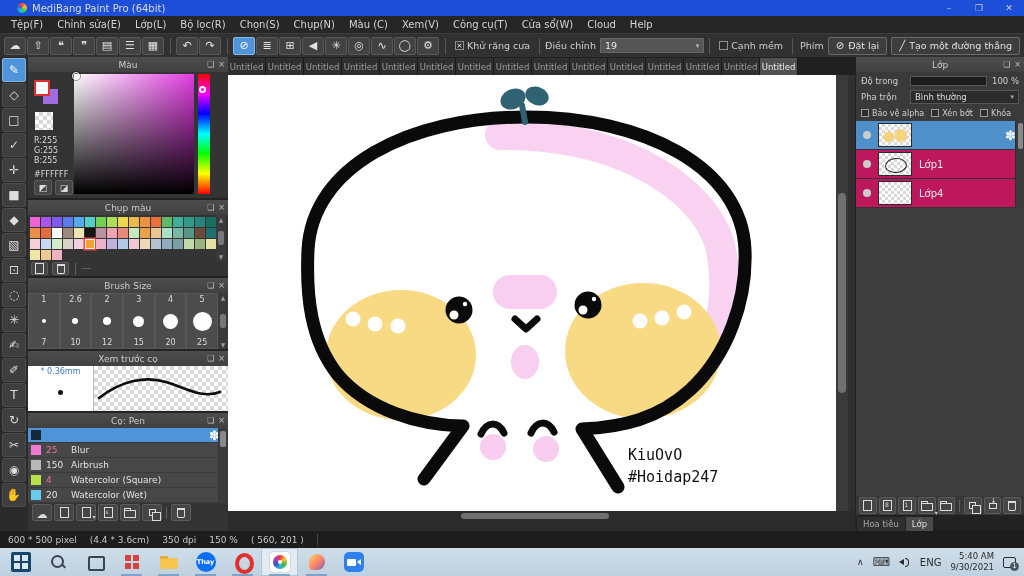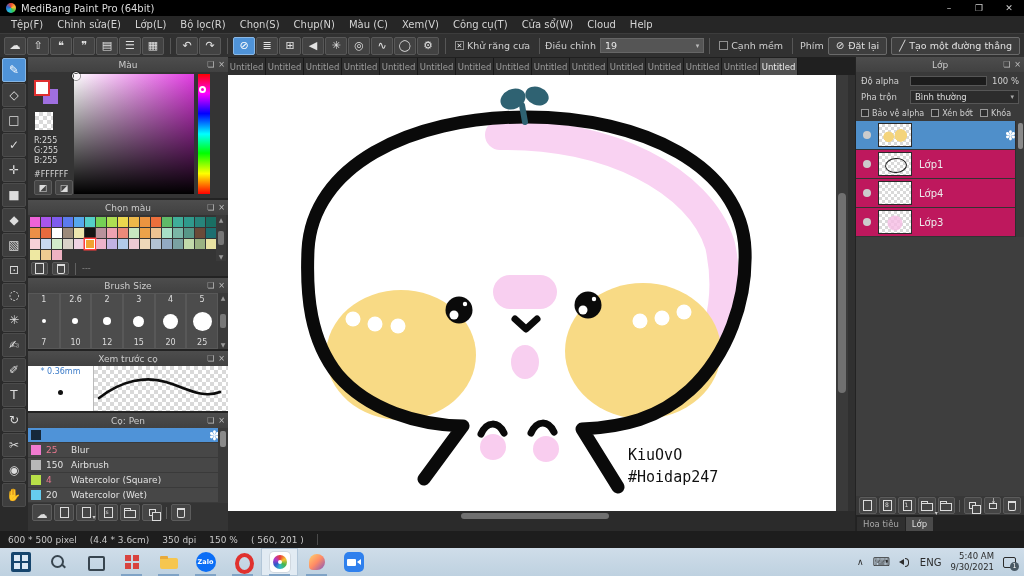--- a/index.html
+++ b/index.html
@@ -1,19 +1,19 @@
 <!DOCTYPE html>
 <html><head>
 <meta charset="utf-8">
 <style>
   html,body{margin:0;padding:0;background:#111;}
   *{box-sizing:border-box;}
   .screen{width:1024px;height:576px;position:relative;background:#2f2f2f;font-family:"DejaVu Sans",sans-serif;overflow:hidden;display:flex;flex-direction:column;}
   
-  .titlebar{height:16px;background:#000000;color:#dcdcdc;font-size:10px;display:flex;align-items:center;padding-left:6px;flex:0 0 auto;}
+  .titlebar{height:16px;background:#1d4ed8;color:#dcdcdc;font-size:10px;display:flex;align-items:center;padding-left:17px;flex:0 0 auto;}
   .app-logo{width:10px;height:10px;border-radius:50%;background:conic-gradient(#e43,#fb3,#3c5,#2bd,#36c,#e43);margin-right:5px;}
   .win-controls{margin-left:auto;display:flex;height:16px;}
   .win-controls span{width:30px;text-align:center;font-size:9px;line-height:16px;color:#cfcfcf;}
   
   .menubar{height:17px;background:#262626;display:flex;align-items:center;font-size:10px;color:#d4d4d4;padding-left:4px;flex:0 0 auto;}
   .menu-item{padding:0 7px;}
   
   .toolbar{height:24px;background:#313131;border-top:1px solid #3c3c3c;display:flex;align-items:center;font-size:9.5px;color:#cfcfcf;padding:0 4px;flex:0 0 auto;white-space:nowrap;}
   #tb-icons{display:flex;align-items:center;}
   .tbtn{width:22px;height:18px;background:#424242;border:1px solid #585858;border-radius:2px;display:inline-flex;align-items:center;justify-content:center;font-size:11px;color:#e2e2e2;margin-right:1px;}
@@ -305,21 +305,21 @@
             <span class="grad-ind"></span>
           </div>
           <div class="cc-hue">
             <span class="hue-ind"></span>
           </div>
         </div>
       </div>
 
       <div class="panel" style="height:78px;">
         <div class="phead">
-          <span class="ptitle">Chọn màu</span>
+          <span class="ptitle">Chụp màu</span>
           <span class="phicons">
               <span>❏</span>
               <span>×</span>
             </span>
         </div>
         <div class="pal-wrap">
           <div class="pal-grid" id="palgrid">
               <span class="swatch" style="background: rgb(238, 99, 216);"></span>
               <span class="swatch" style="background: rgb(168, 85, 236);"></span>
               <span class="swatch" style="background: rgb(126, 91, 238);"></span>
@@ -612,21 +612,21 @@
     <div class="layers-panel">
       <div class="phead">
         <span class="ptitle">Lớp</span>
         <span class="phicons">
             <span>❏</span>
             <span>×</span>
           </span>
       </div>
       <div class="lp-controls">
         <div class="lp-row">
-          <span class="lp-lab">Độ alpha</span>
+          <span class="lp-lab">Độ trong</span>
           <span class="slider"><span class="sfill"></span></span>
           <span>100 %</span>
         </div>
         <div class="lp-row">
           <span class="lp-lab">Pha trộn</span>
           <span class="lp-dd">
             <span>Bình thường</span>
             <span class="caret" style="font-size:7px;color:#aaa;">▾</span>
           </span>
         </div>
@@ -645,25 +645,20 @@
           </div>
           <div class="layer-row">
             <span class="vis-dot"></span>
             <span class="lthumb checker thumb-outline"></span>
             <span class="lname">Lớp1</span>
           </div>
           <div class="layer-row">
             <span class="vis-dot"></span>
             <span class="lthumb checker thumb-empty"></span>
             <span class="lname">Lớp4</span>
-          </div>
-          <div class="layer-row">
-            <span class="vis-dot"></span>
-            <span class="lthumb checker thumb-pink"></span>
-            <span class="lname">Lớp3</span>
           </div>
           <span class="ll-scroll">
             <i></i>
           </span>
       </div>
       <div class="lp-spacer"></div>
       <div class="lp-foot" id="lpfoot">
           <span class="mbtn2">
             <i class="ic ic-page"></i>
           </span>
@@ -724,21 +719,21 @@
         <span class="tk">
           <span class="appic kind-taskview"></span>
         </span>
         <span class="tk running">
           <span class="appic kind-tiles"></span>
         </span>
         <span class="tk running">
           <span class="appic kind-folder"></span>
         </span>
         <span class="tk running">
-          <span class="appic kind-zalo">Zalo</span>
+          <span class="appic kind-zalo">Thay</span>
         </span>
         <span class="tk running">
           <span class="appic kind-opera"></span>
         </span>
         <span class="tk running active">
           <span class="appic kind-medibang"></span>
         </span>
         <span class="tk running">
           <span class="appic kind-paint"></span>
         </span>

